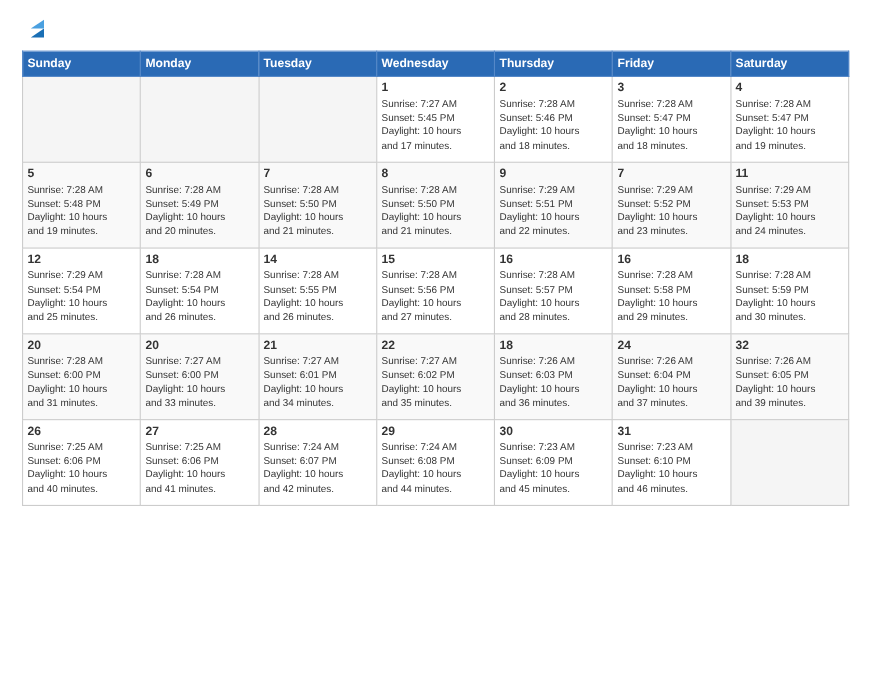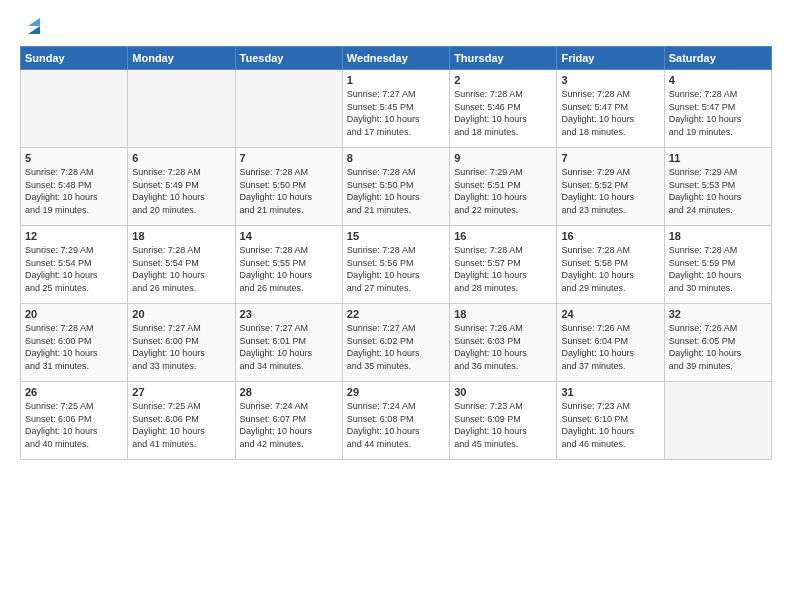--- a/index.html
+++ b/index.html
@@ -283,21 +283,21 @@
 and 31 minutes.</div>
           </td>
           <td>
             <span class="day-number">20</span>
             <div class="day-info" style="white-space: pre-line;">Sunrise: 7:27 AM
 Sunset: 6:00 PM
 Daylight: 10 hours
 and 33 minutes.</div>
           </td>
           <td>
-            <span class="day-number">23</span>
+            <span class="day-number">21</span>
             <div class="day-info" style="white-space: pre-line;">Sunrise: 7:27 AM
 Sunset: 6:01 PM
 Daylight: 10 hours
 and 34 minutes.</div>
           </td>
           <td>
             <span class="day-number">22</span>
             <div class="day-info" style="white-space: pre-line;">Sunrise: 7:27 AM
 Sunset: 6:02 PM
 Daylight: 10 hours

